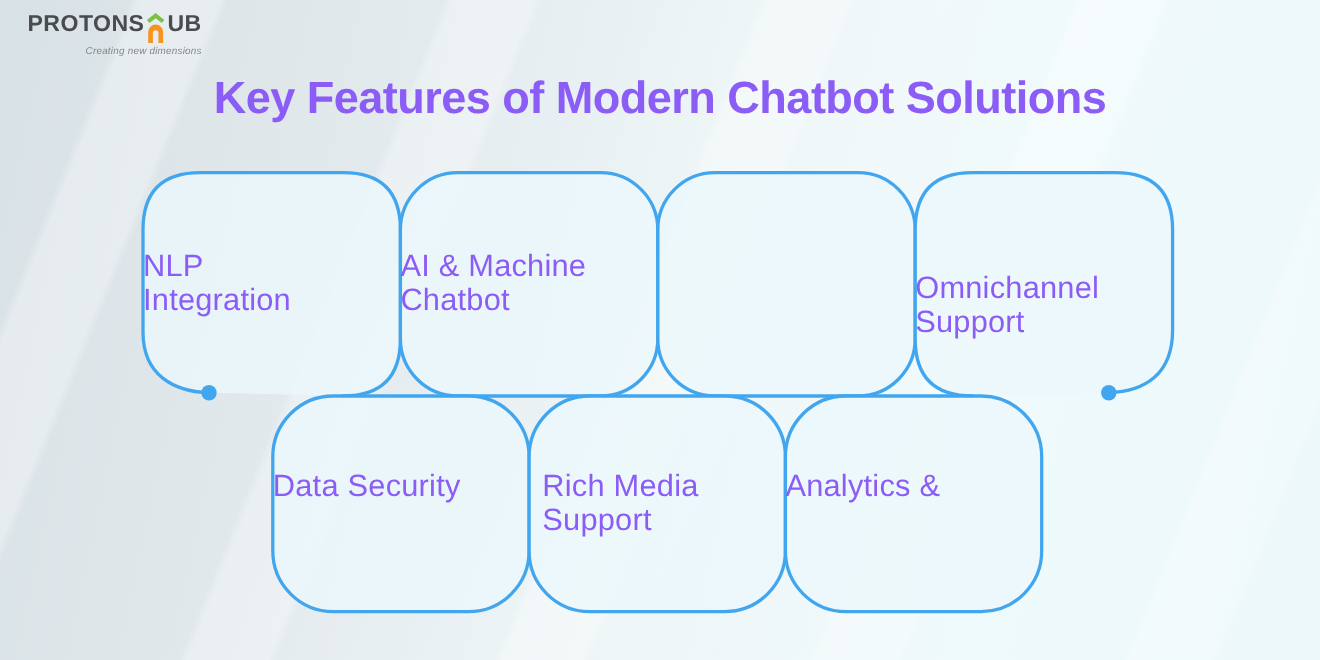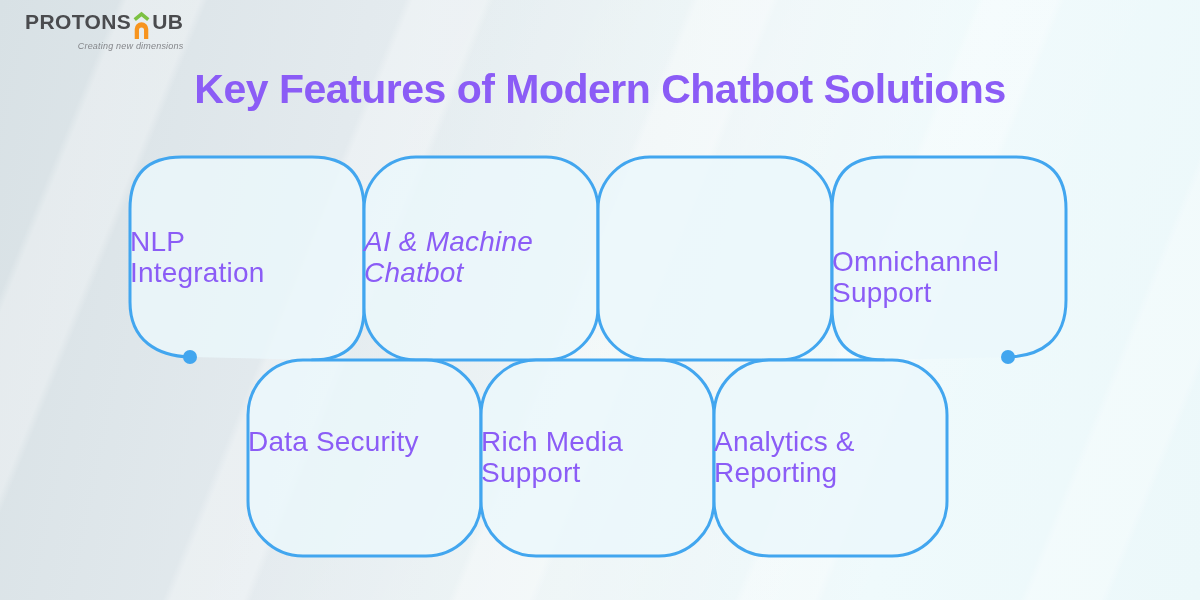--- a/index.html
+++ b/index.html
@@ -39,25 +39,25 @@
   .bubble{fill:rgba(235,248,251,0.8);stroke:#42a6ef;stroke-width:3;}
   .tail-dot{fill:#42a6ef;stroke:none;}
   
   .card-label{
     position:absolute;text-align:left;
     font-size:28px;line-height:31px;letter-spacing:.2px;
     color:#8b5cf6;font-weight:400;
   }
   .card-label span{display:block;}
   .cl0{left:130px;top:226px;width:234px;}
-  .cl1{left:364px;top:226px;width:234px;font-style:italic;}
+  .cl1{left:364px;top:226px;width:234px;}
   .cl2{left:598px;top:226px;width:234px;}
   .cl3{left:832px;top:226px;width:234px;margin-top:20px;}
   .cl4{left:248px;top:426px;width:197px;}
-  .cl5{left:481px;top:426px;width:233px;}
+  .cl5{left:481px;top:426px;width:233px;padding-left:12px;}
   .cl6{left:714px;top:426px;width:270px;}
 </style>
 </head>
 <body>
 
 <div class="stage">
   <div class="bg-streaks"></div>
 
   <div class="logo">
     <div class="logo-row">
@@ -102,15 +102,14 @@
   </div>
   <div class="card-label cl4">
     <span>Data Security</span>
   </div>
   <div class="card-label cl5">
     <span>Rich Media</span>
     <span>Support</span>
   </div>
   <div class="card-label cl6">
     <span>Analytics &amp;</span>
-    <span>Reporting</span>
   </div>
 </div>
 
 </body></html>

